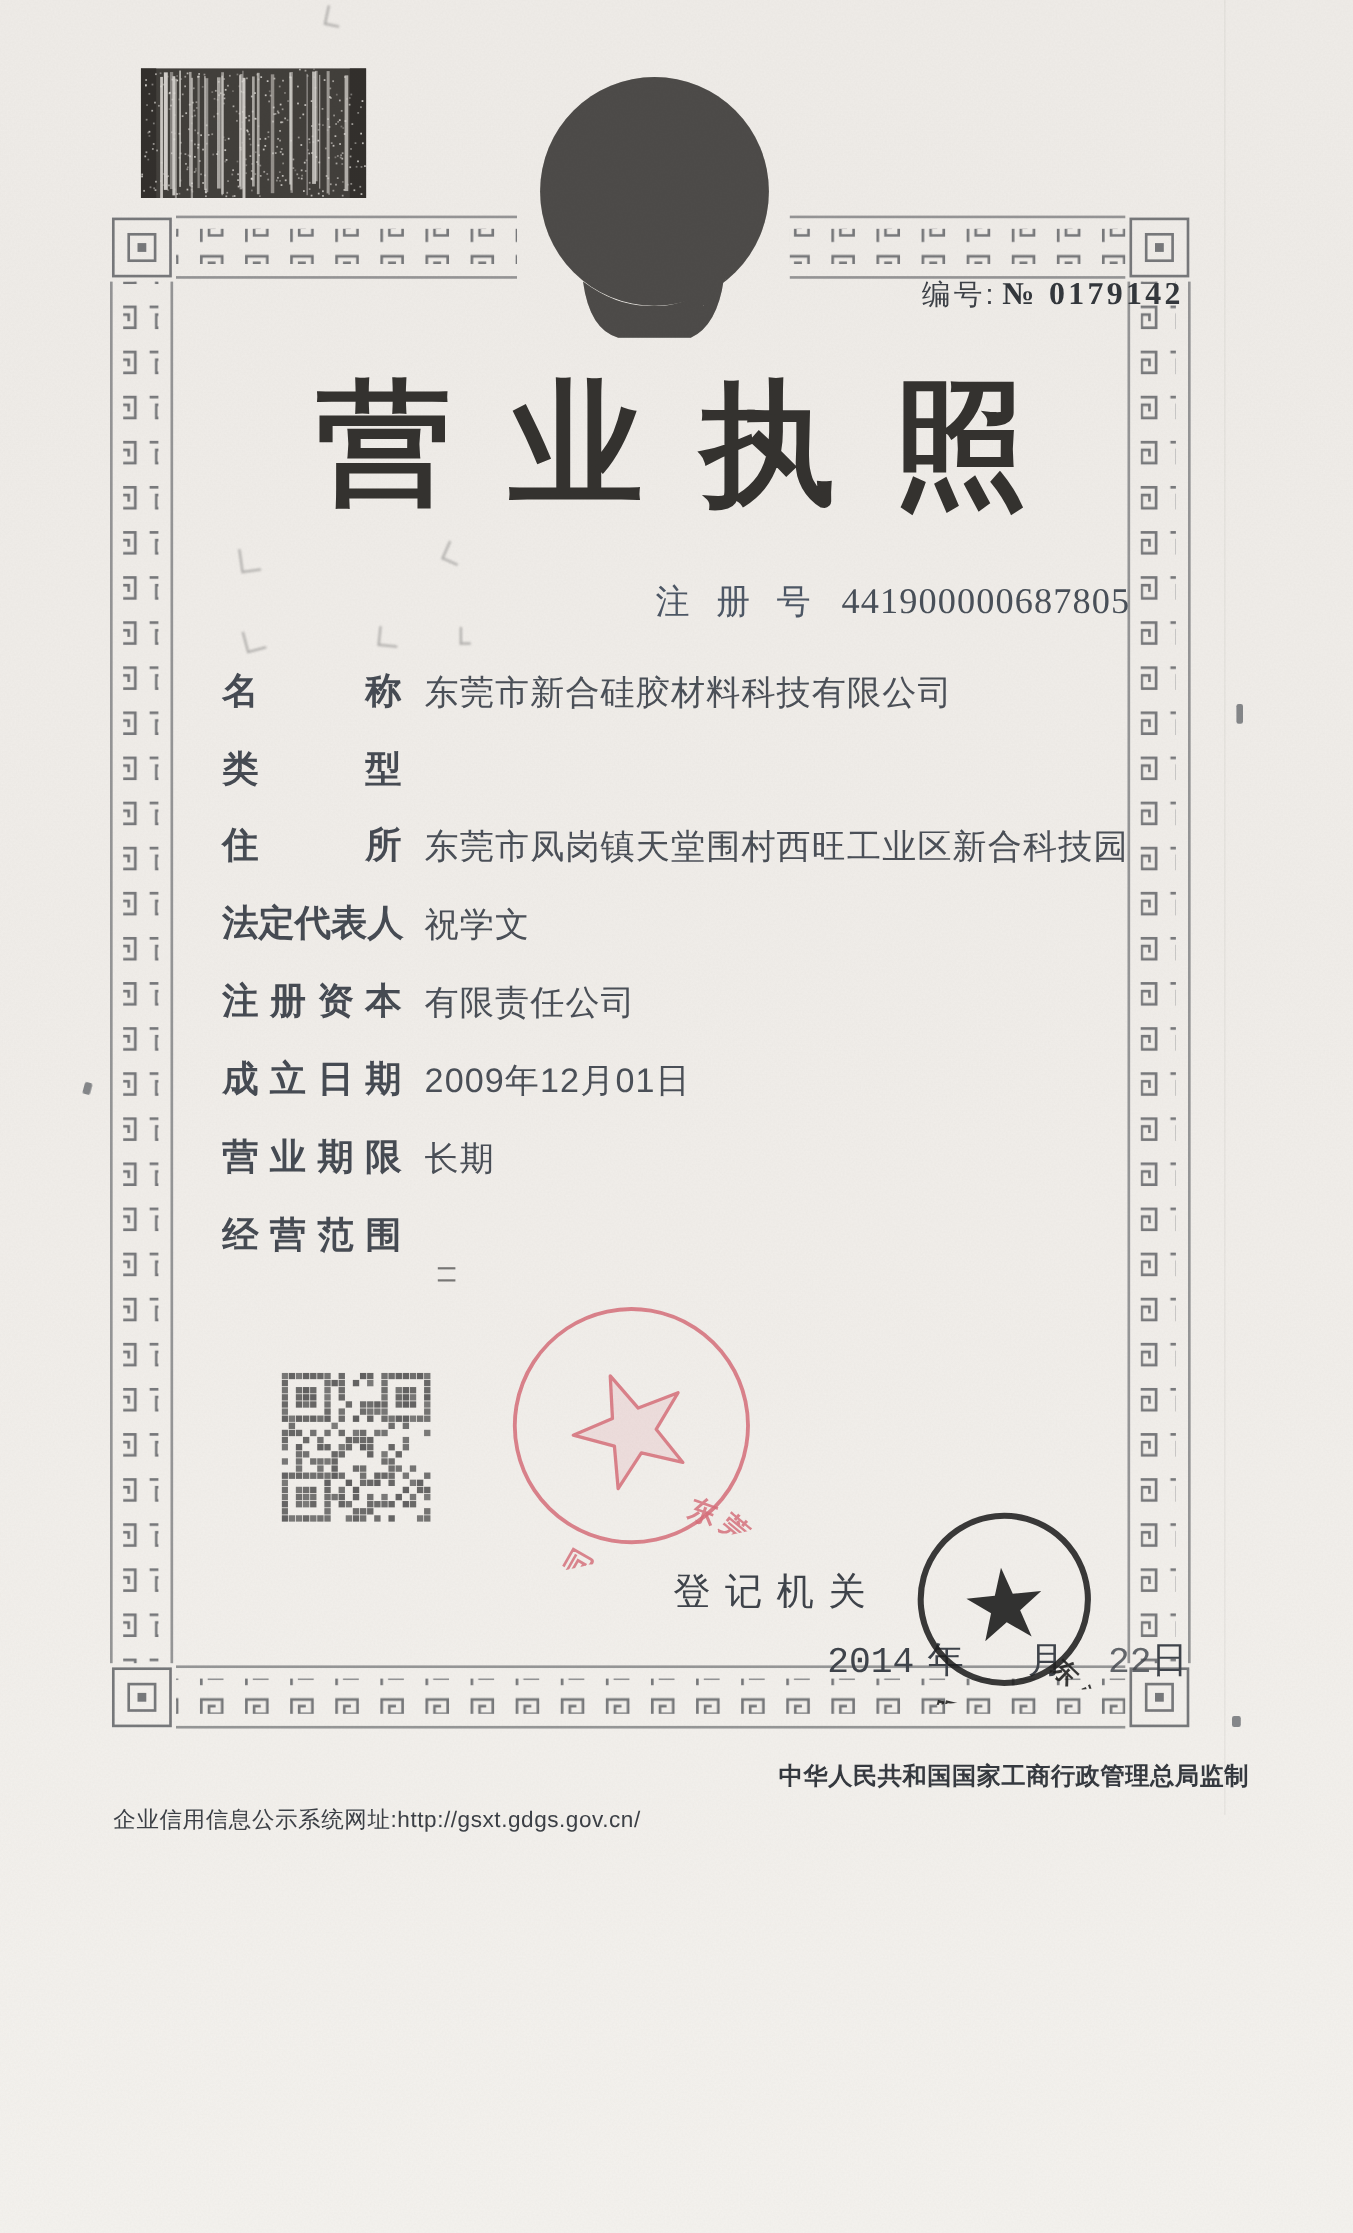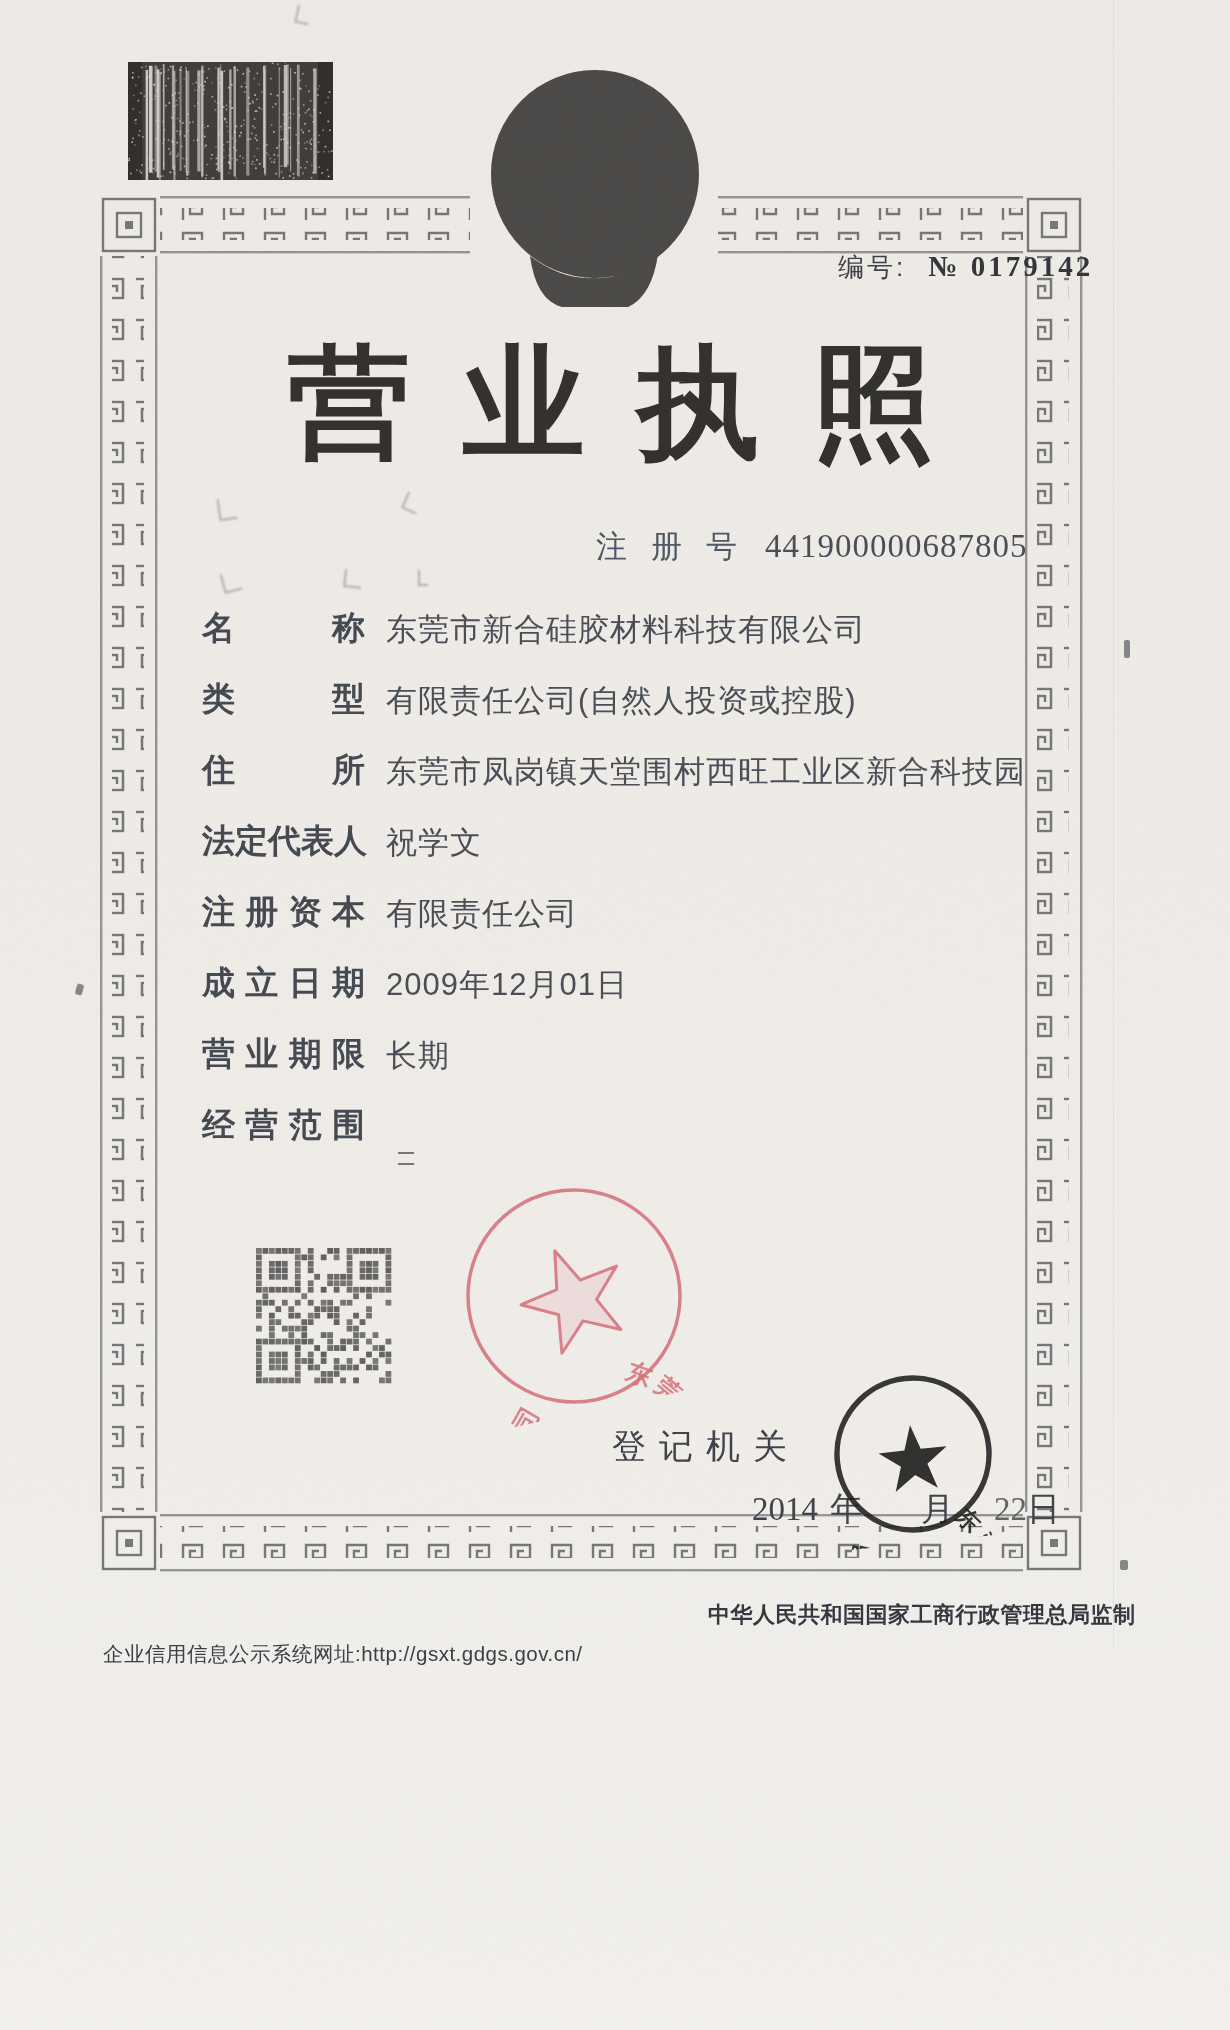--- a/index.html
+++ b/index.html
@@ -10,21 +10,21 @@
     font-family:"Liberation Sans",sans-serif;color:#41464d;
   }
   .abs{position:absolute;}
   
   .barcode{left:128px;top:62px;width:205px;height:118px;filter:blur(.4px);opacity:.92;}
   
   .emblem{left:470px;top:64px;width:250px;height:248px;}
   
   .frame{left:98px;top:194px;width:987px;height:1380px;opacity:.82;}
   
-  .serial{left:838px;top:250px;display:flex;align-items:baseline;gap:22px;white-space:nowrap;}
+  .serial{left:838px;top:250px;display:flex;align-items:baseline;gap:5px;white-space:nowrap;}
   .serial-label{font-size:26px;color:#3e4248;letter-spacing:3px;}
   .serial-no{font-family:"Liberation Serif",serif;font-weight:700;font-size:29px;color:#33373c;letter-spacing:3px;}
   
   .title{left:288px;top:338px;width:646px;height:132px;display:flex;justify-content:space-between;
     font-size:122px;line-height:130px;font-weight:900;color:#34322f;filter:blur(.4px);}
   
   .regno{left:596px;top:526px;display:flex;align-items:baseline;white-space:nowrap;}
   .regno-label{font-size:31px;letter-spacing:24px;color:#4e5866;font-weight:500;}
   .regno-value{font-family:"Liberation Serif",serif;font-size:33px;color:#495059;letter-spacing:1px;margin-left:4px;}
   
@@ -35,21 +35,21 @@
   .row-value{margin-left:21px;font-size:31px;line-height:36px;color:#4b5058;letter-spacing:1px;padding-top:2px;white-space:nowrap;filter:blur(.25px);}
   .row.multiline .row-value{white-space:normal;width:628px;font-size:21.5px;line-height:29px;
     letter-spacing:.5px;font-weight:600;color:#474c54;padding-top:6px;}
   
   .qr{left:256px;top:1248px;width:136px;height:136px;opacity:.85;filter:blur(.3px);}
   
   .company-seal{left:458px;top:1180px;width:232px;height:232px;transform:rotate(-12deg);opacity:.9;}
   
   .registry{left:612px;top:1424px;font-size:34px;letter-spacing:13px;font-weight:400;color:#3f444b;filter:blur(.25px);}
   .dateline{left:752px;top:1487px;display:flex;align-items:baseline;font-size:33px;color:#3f444b;white-space:nowrap;}
-  .dateline .num{font-family:Liberation Serif, serif;}
+  .dateline .num{font-family:Liberation Mono, monospace;}
   .dateline .u-month{margin-left:58px;}
   .dateline .day{margin-left:40px;opacity:.8;}
   
   .registry-stamp{left:824px;top:1365px;width:178px;height:178px;transform:rotate(-6deg);}
   
   .footer-left{left:103px;top:1640px;font-size:20.5px;letter-spacing:.5px;color:#3c4046;white-space:nowrap;filter:blur(.2px);}
   .footer-right{left:708px;top:1600px;font-size:22px;font-weight:600;letter-spacing:.5px;color:#35393f;white-space:nowrap;filter:blur(.2px);}
   
   .art{position:absolute;opacity:.38;filter:blur(1px);}
   .art-l{border-left:2.5px solid #4a4a4a;border-bottom:2px solid #4a4a4a;}
@@ -581,21 +581,20 @@
           <span>名</span>
           <span>称</span>
         </div>
       <div class="row-value">东莞市新合硅胶材料科技有限公司</div>
     </div>
       <div class="row">
       <div class="row-label">
           <span>类</span>
           <span>型</span>
         </div>
-      <div class="row-value">有限责任公司(自然人投资或控股)</div>
     </div>
       <div class="row">
       <div class="row-label">
           <span>住</span>
           <span>所</span>
         </div>
       <div class="row-value">东莞市凤岗镇天堂围村西旺工业区新合科技园</div>
     </div>
       <div class="row">
       <div class="row-label">

